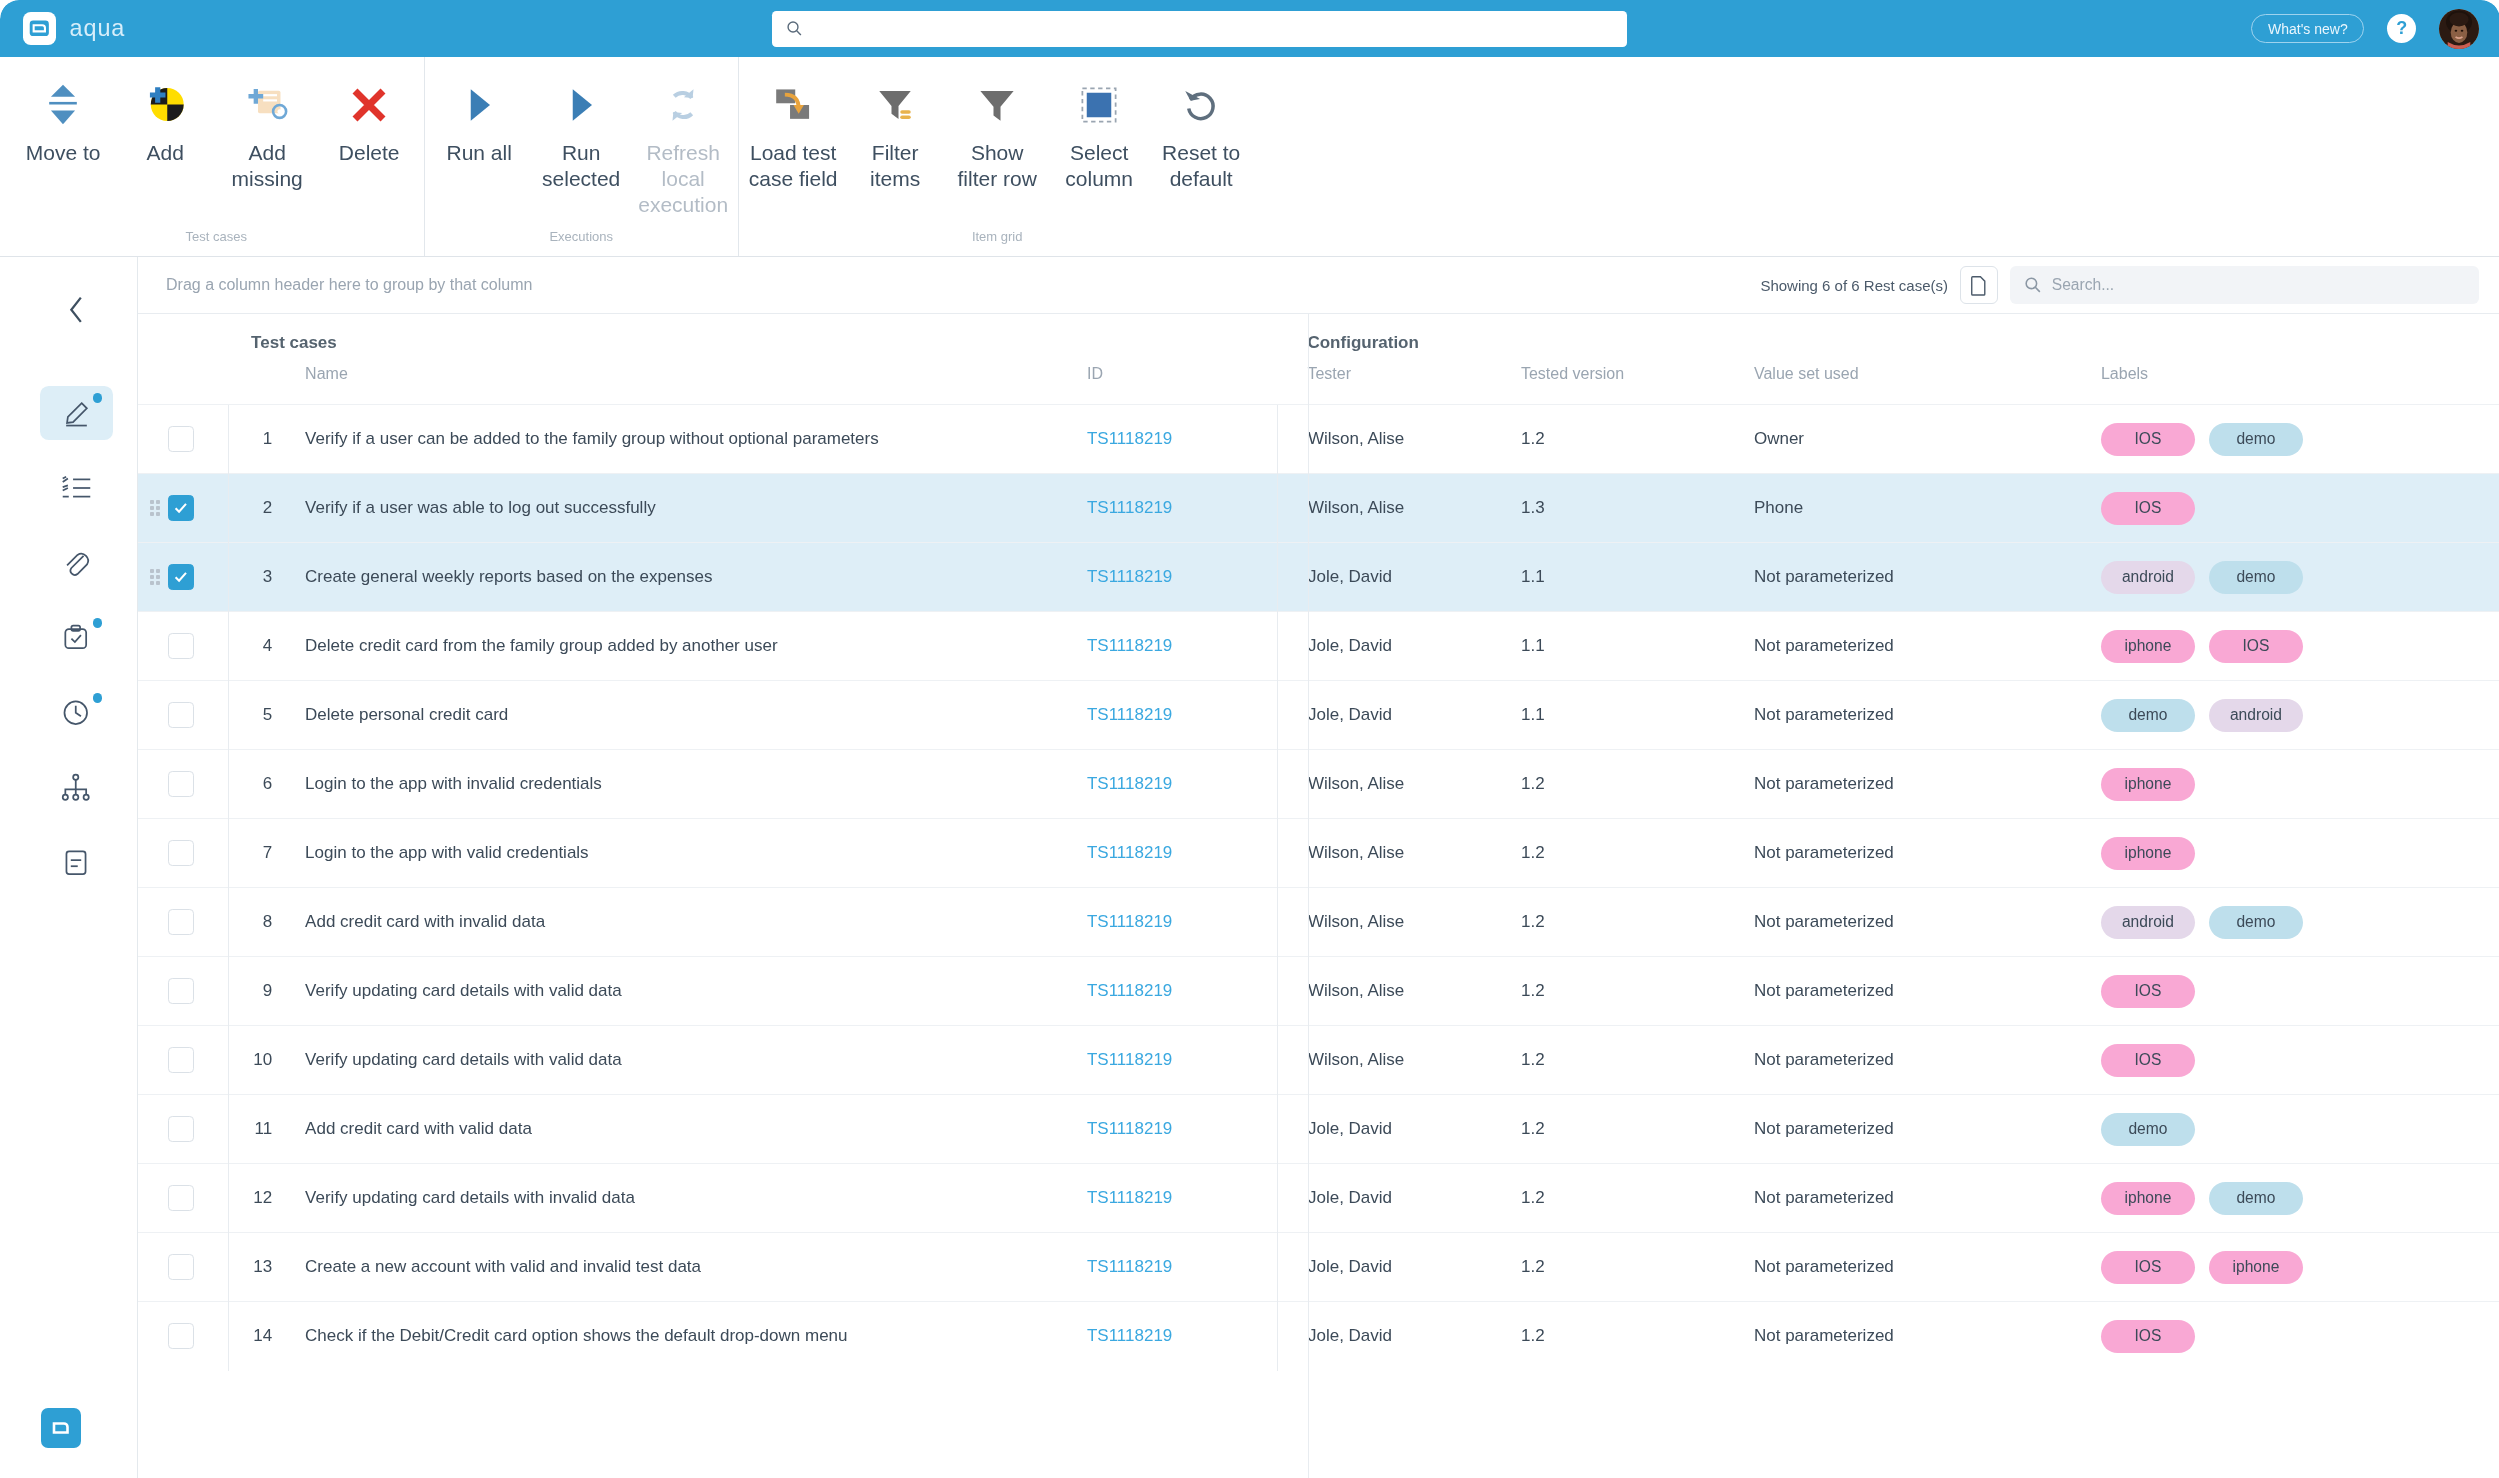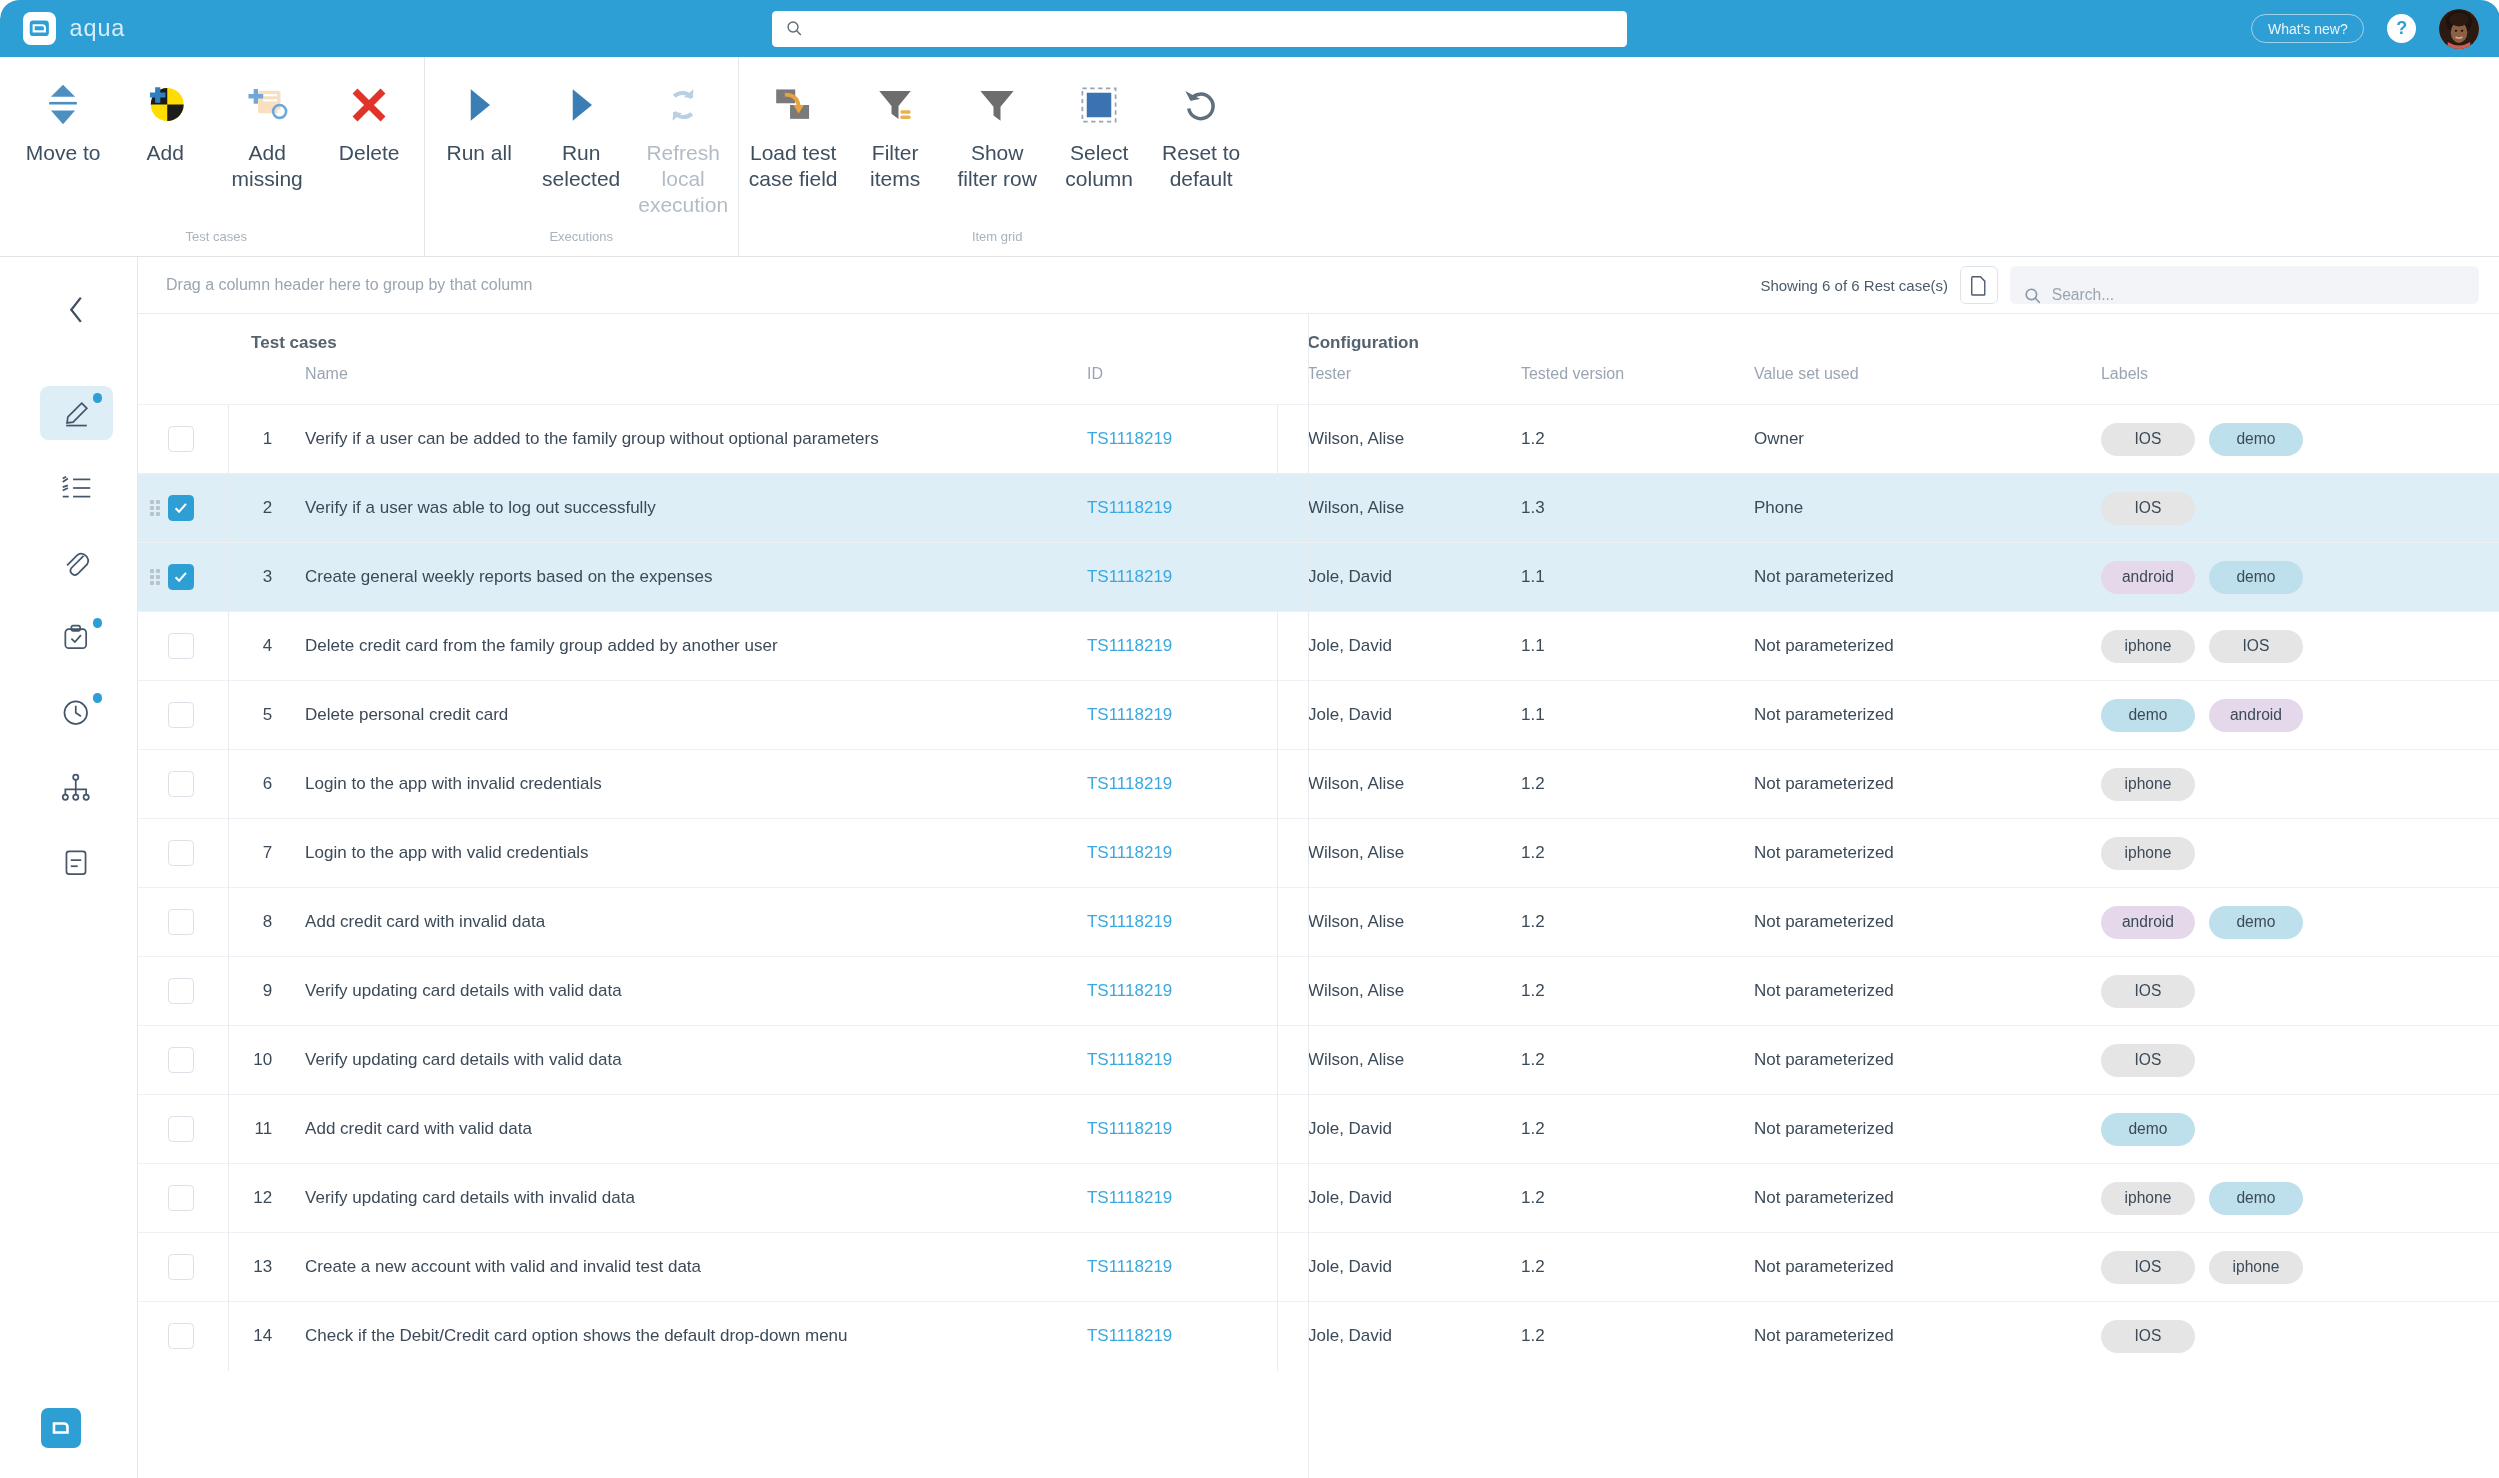--- a/index.html
+++ b/index.html
@@ -184,21 +184,21 @@
     width: 38px; height: 38px;
     border: 0.9px solid #dde3e9;
     border-radius: 6px;
     display: flex; align-items: center; justify-content: center;
     cursor: pointer; background: #fff;
   }
   .grid-search {
     width: 469px; height: 38px;
     background: #f2f4f7;
     border-radius: 6px;
-    display: flex; align-items: flex-end; gap: 10.4px;
+    display: flex; align-items: center; gap: 10.4px;
     padding: 0 14px;
   }
   .grid-search input {
     border: none; outline: none; background: transparent;
     font-size: 15.6px; color: #4b5a6a; flex: 1;
     font-family: "Liberation Sans", sans-serif;
   }
   .grid-search input::placeholder { color: #9aa5b1; }
 
   
@@ -256,21 +256,21 @@
   .cbx.on { background: #2e9fd4; border-color: #2e9fd4; }
   .id-link { color: #3aa8e0; cursor: pointer; }
   .tags { display: flex; gap: 14px; }
   .tag {
     min-width: 94px; height: 33px;
     border-radius: 16.5px;
     display: flex; align-items: center; justify-content: center;
     font-size: 15.6px; color: #3c4a58;
     padding: 0 15.6px;
   }
-  .tag.peach  { background: #e5e5e5; }
+  .tag.peach  { background: #f9a8d4; }
   .tag.blue   { background: #bedfec; }
   .tag.purple { background: #e4d8ea; }
 
   .vline {
     position: absolute;
     top: 0; bottom: 0;
     width: 0.9px; background: #e8ecf0;
   }
 </style>
 </head>

